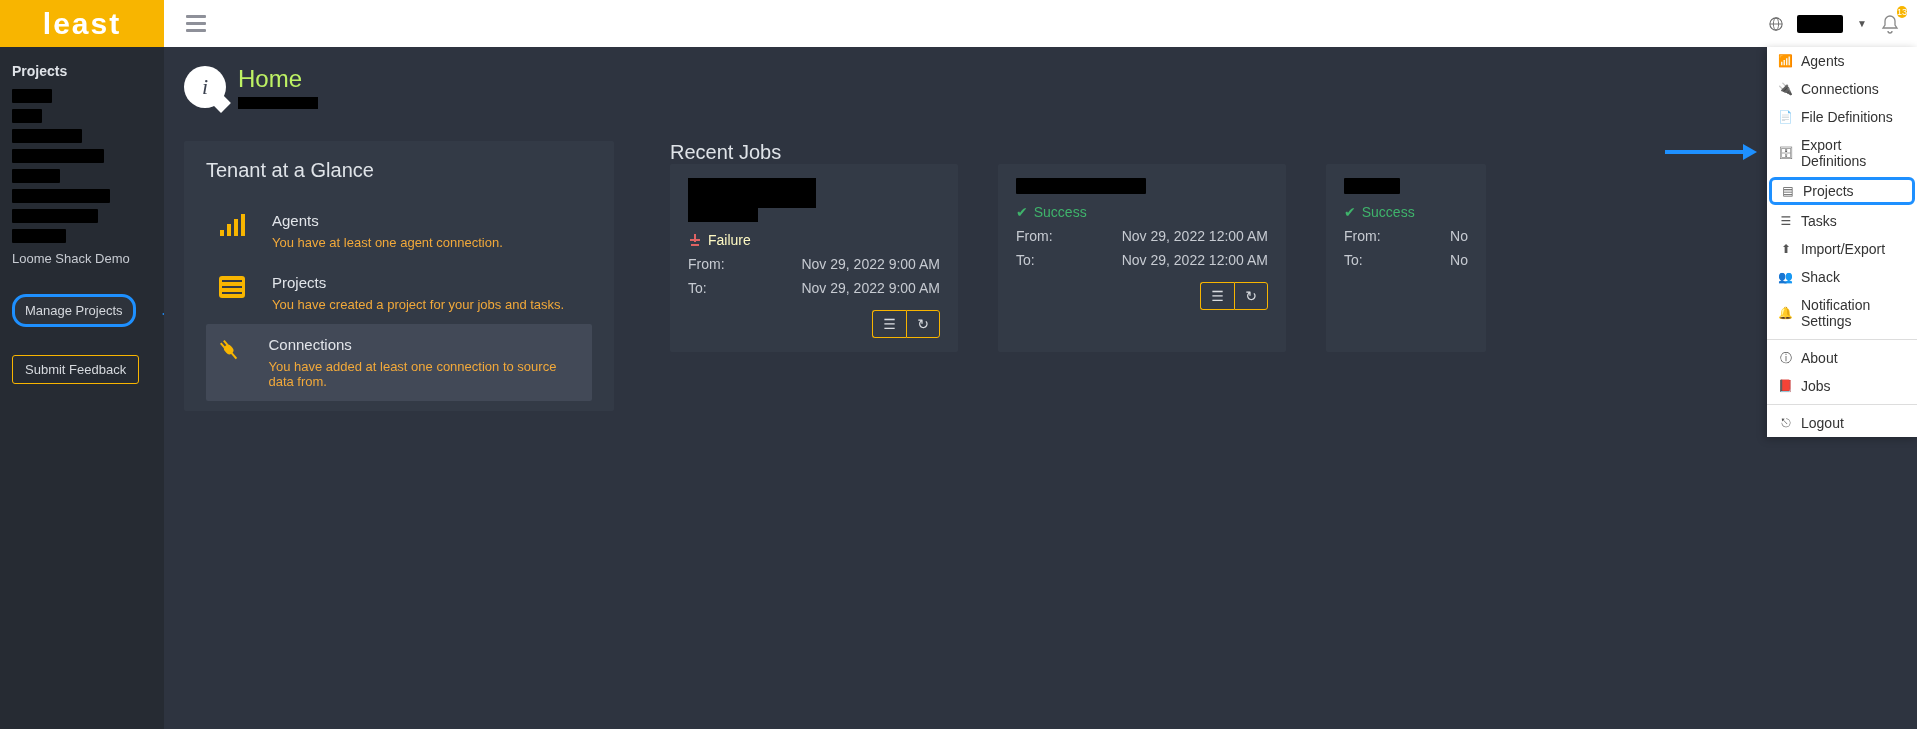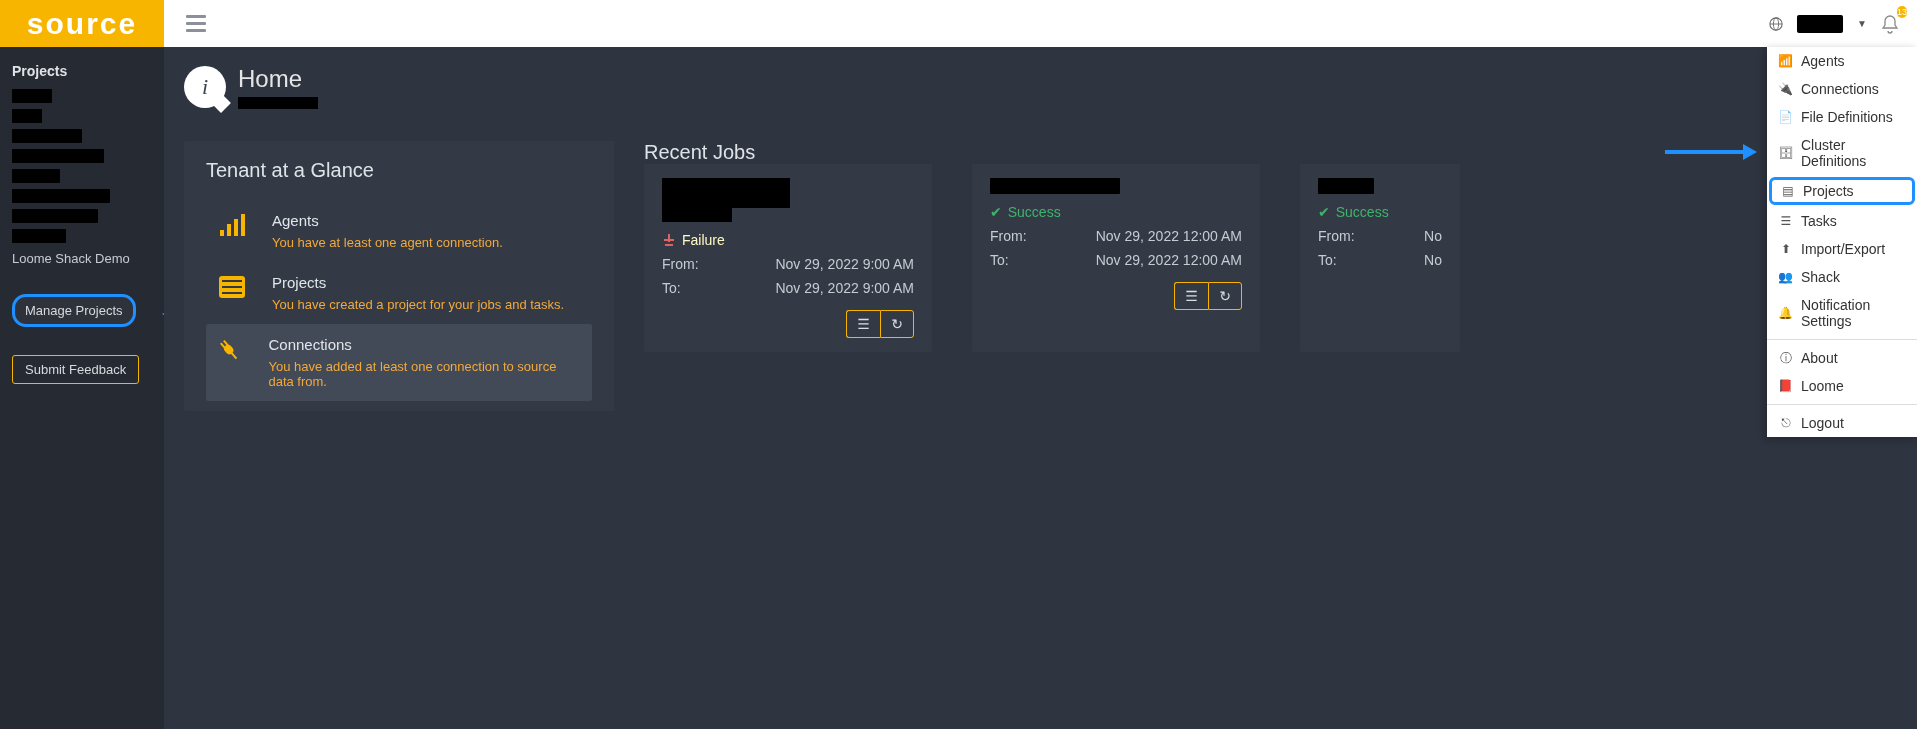--- a/index.html
+++ b/index.html
@@ -25,24 +25,24 @@
   .feedback-btn { margin-top:28px; display:inline-block; border:1px solid #f8b500; border-radius:3px; padding:6px 12px; font-size:13px; color:#d6d9de; background:transparent; cursor:pointer; }
 
   .arrow1 { position:absolute; top:306px; left:162px; width:110px; height:16px; }
   .arrow1 .line { position:absolute; top:6px; left:14px; right:0; height:4px; background:#1e90ff; }
   .arrow1 .head { position:absolute; left:0; top:0; width:0; height:0; border-top:8px solid transparent; border-bottom:8px solid transparent; border-right:14px solid #1e90ff; }
 
   .main { position:absolute; top:47px; left:164px; right:0; bottom:0; background:#2e3440; padding:18px 28px 18px 20px; }
   .page-head { display:flex; align-items:center; gap:12px; }
   .page-head .info-badge { width:42px; height:42px; border-radius:50%; background:#fff; display:flex; align-items:center; justify-content:center; font-family:serif; font-style:italic; font-size:22px; color:#3b4250; position:relative; }
   .page-head .info-badge::after { content:""; position:absolute; bottom:-2px; right:-2px; width:14px; height:14px; background:#fff; transform:rotate(45deg); }
-  .page-head h1 { font-size:24px; font-weight:400; color:#e5e5e5; }
+  .page-head h1 { font-size:24px; font-weight:400; color:#bef264; }
   .page-head .sub { width:80px; height:12px; background:#000; margin-top:4px; }
 
-  .content-row { display:flex; gap:30px; margin-top:32px; align-items:flex-start; }
+  .content-row { display:flex; gap:56px; margin-top:32px; align-items:flex-start; }
   .glance { width:430px; background:#333a46; border-radius:2px; padding:18px 22px 10px 22px; }
   .glance h2 { font-size:20px; font-weight:400; color:#dfe3e8; margin-bottom:18px; }
   .glance-row { display:flex; gap:22px; padding:12px 8px; align-items:flex-start; border-radius:2px; }
   .glance-row.highlight { background:#424957; }
   .glance-row .icon { width:36px; color:#f8b500; font-size:22px; display:flex; justify-content:center; padding-top:2px; }
   .glance-row .tcol .t { font-size:15px; color:#e2e5ea; }
   .glance-row .tcol .d { font-size:13px; color:#f2a93a; margin-top:6px; }
 
   .recent { flex:1; }
   .recent h2 { font-size:20px; font-weight:400; color:#dfe3e8; }
@@ -70,21 +70,21 @@
   .arrow2 .line { position:absolute; top:6px; left:0; right:14px; height:4px; background:#1e90ff; }
   .arrow2 .head { position:absolute; right:0; top:0; width:0; height:0; border-top:8px solid transparent; border-bottom:8px solid transparent; border-left:14px solid #1e90ff; }
 
   svg { display:block; }
 </style>
 </head>
 <body>
 
 <div class="topbar">
   <div class="logo-box">
-      <span>source</span>
+      <span>least</span>
     </div>
   <div class="hamburger">
       <div></div>
       <div></div>
       <div></div>
     </div>
   <div class="top-right">
     <svg class="globe-icon" viewBox="0 0 16 16">
         <circle cx="8" cy="8" r="7" fill="none" stroke="#666" stroke-width="1.2"></circle>
         <ellipse cx="8" cy="8" rx="3" ry="7" fill="none" stroke="#666" stroke-width="1"></ellipse>
@@ -263,21 +263,21 @@
   <div class="item">
       <span class="ico">🔌</span>
       <span>Connections</span>
     </div>
   <div class="item">
       <span class="ico">📄</span>
       <span>File Definitions</span>
     </div>
   <div class="item">
       <span class="ico">🗄</span>
-      <span>Cluster Definitions</span>
+      <span>Export Definitions</span>
     </div>
   <div class="item highlight">
       <span class="ico">▤</span>
       <span>Projects</span>
     </div>
   <div class="item">
       <span class="ico">☰</span>
       <span>Tasks</span>
     </div>
   <div class="item">
@@ -292,21 +292,21 @@
       <span class="ico">🔔</span>
       <span>Notification Settings</span>
     </div>
   <div class="divider"></div>
   <div class="item">
       <span class="ico">ⓘ</span>
       <span>About</span>
     </div>
   <div class="item">
       <span class="ico">📕</span>
-      <span>Loome</span>
+      <span>Jobs</span>
     </div>
   <div class="divider"></div>
   <div class="item">
       <span class="ico">⎋</span>
       <span>Logout</span>
     </div>
 </div>
 
 <div class="arrow2">
     <div class="line"></div>

